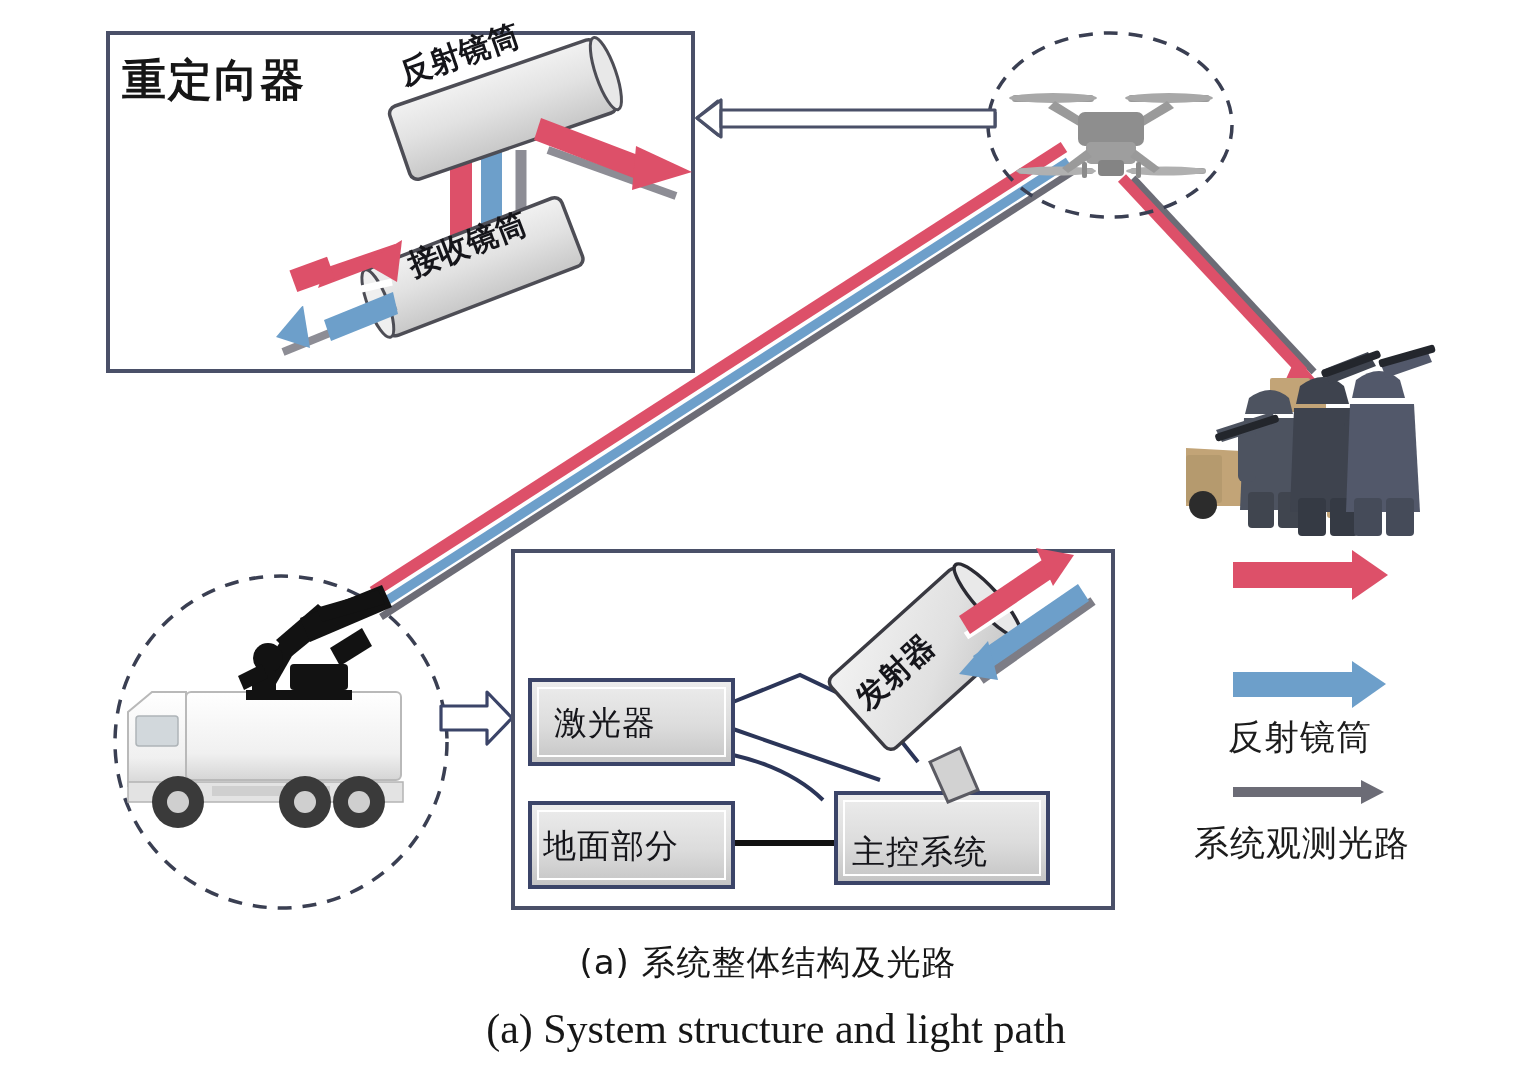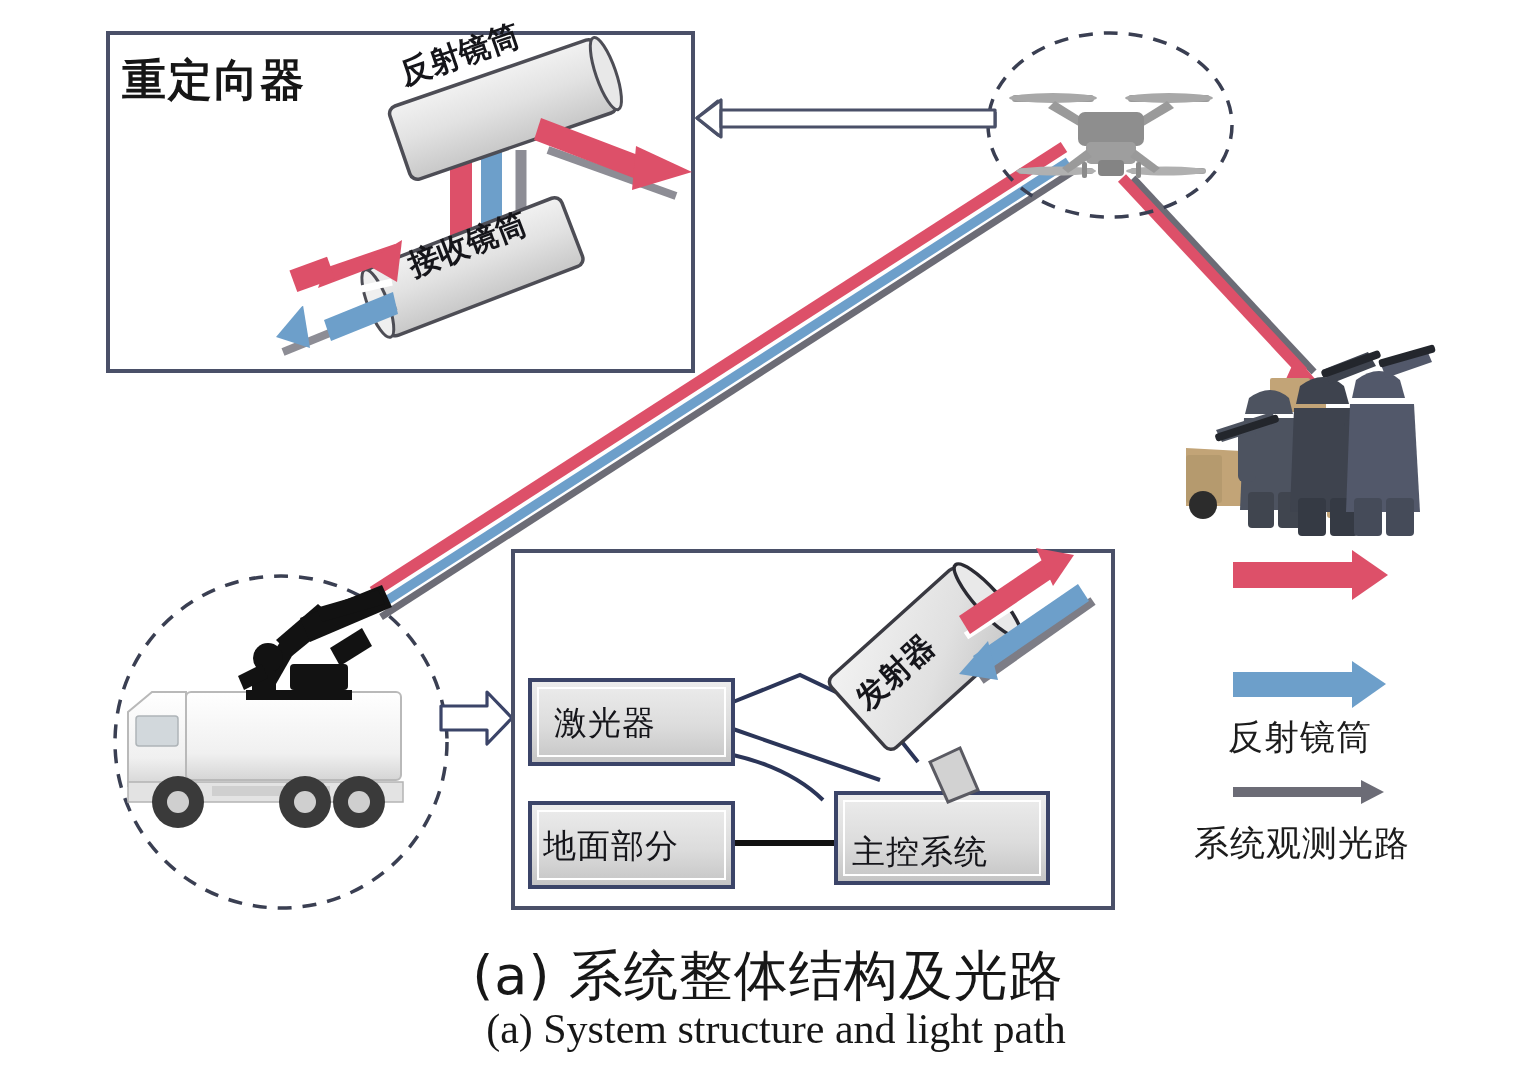--- a/index.html
+++ b/index.html
@@ -25,21 +25,21 @@
   .box-label{
     font-family:"DejaVu Sans","Liberation Sans",sans-serif;
     font-size:33px;font-weight:400;color:#15151a;letter-spacing:1px;
   }
   .legend-label{
     font-family:"DejaVu Sans","Liberation Sans",sans-serif;
     font-size:35px;font-weight:400;color:#1c1c1c;letter-spacing:1px;
   }
   .caption-cn{
     font-family:"DejaVu Sans","Liberation Sans",sans-serif;
-    font-size:54px;font-weight:400;color:#171717;letter-spacing:1px;
+    font-size:34px;font-weight:400;color:#171717;letter-spacing:1px;
   }
   .caption-en{
     font-family:"Liberation Serif","DejaVu Serif",serif;
     font-size:42px;font-weight:400;color:#171717;
   }
   .caption-wrap{
     position:absolute;left:0;width:1536px;text-align:center;
   }
 </style>
 </head>

